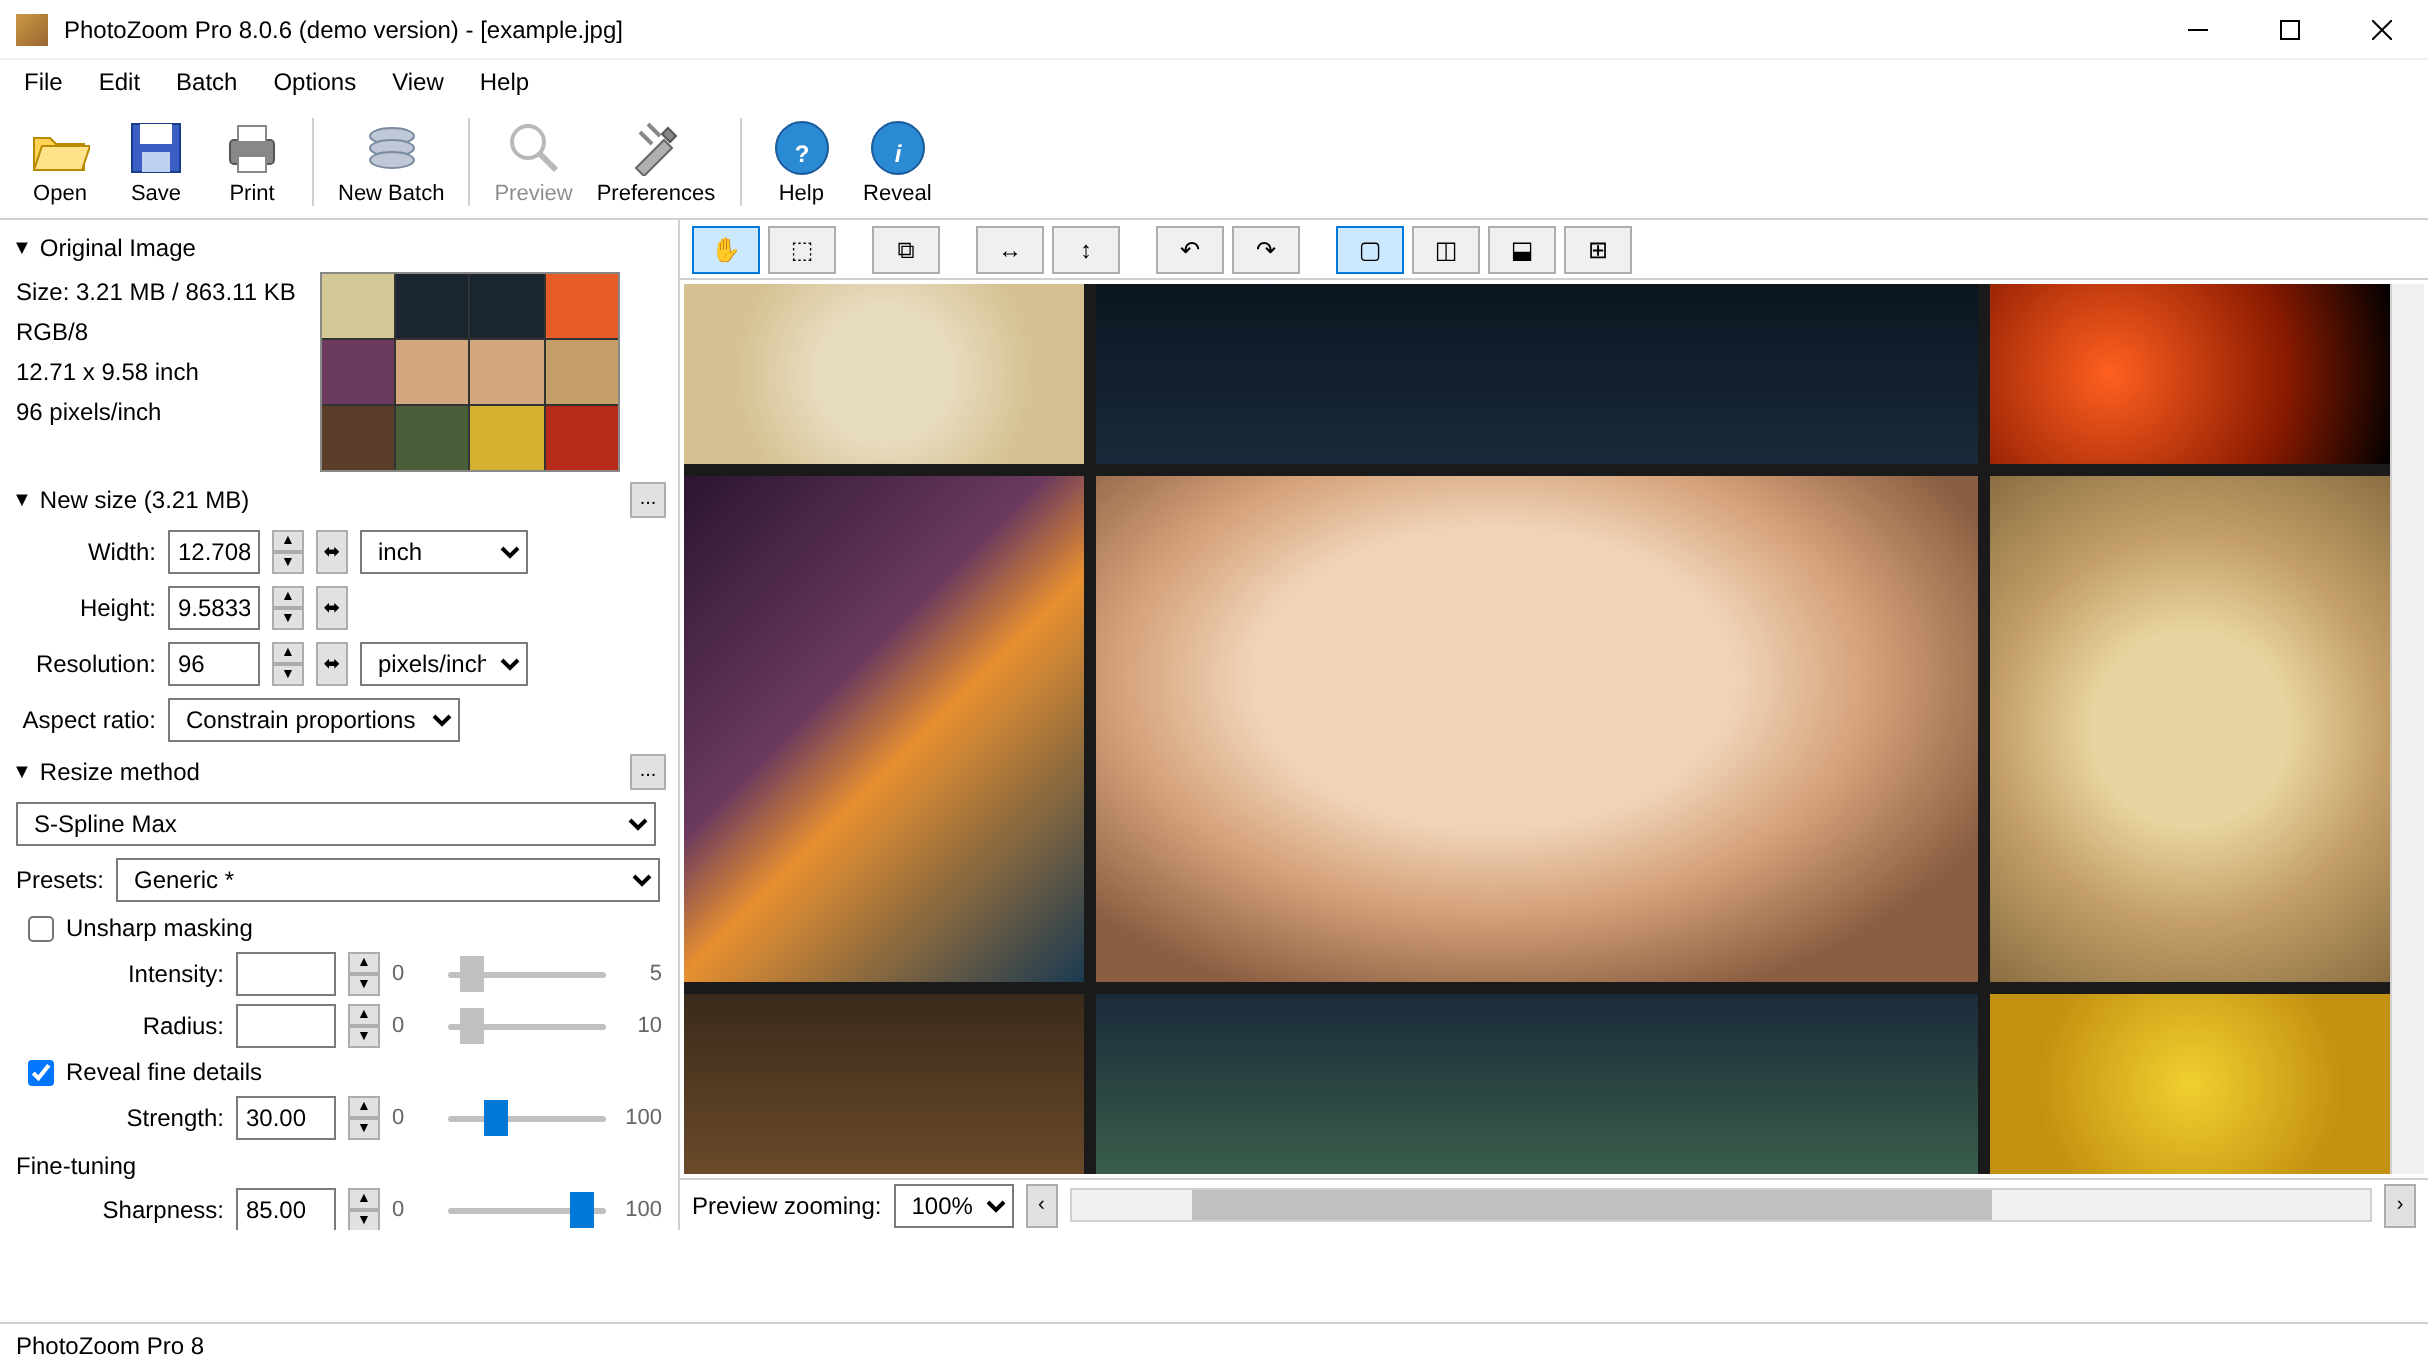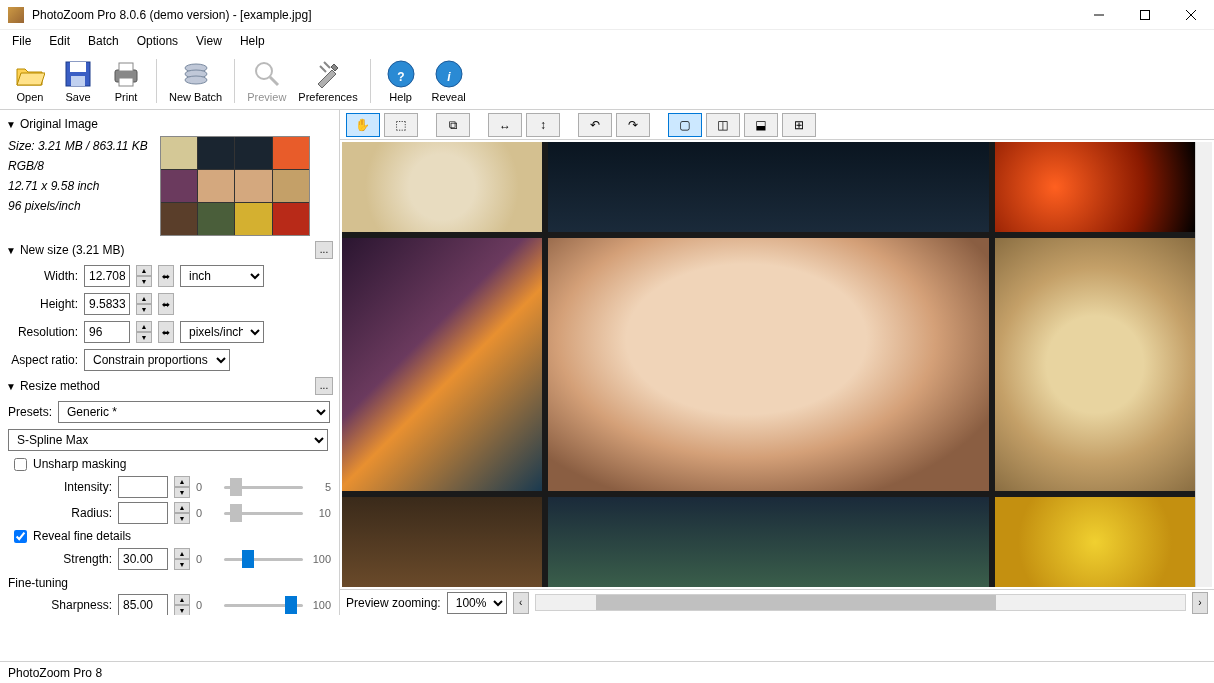--- a/index.html
+++ b/index.html
@@ -20,21 +20,21 @@
 .tool-icon { width: 32px; height: 32px; display: flex; align-items: center; justify-content: center; }
 .tool-label { font-size: 11px; margin-top: 1px; }
 .tool-sep { width: 1px; height: 44px; background: #d0d0d0; margin: 0 6px; }
 
 .main { flex: 1; display: flex; overflow: hidden; }
 
 .left-panel { width: 340px; background: #fff; overflow-y: auto; padding: 4px; border-right: 1px solid #d0d0d0; }
 .section-header { display: flex; align-items: center; padding: 3px 2px; font-size: 12px; }
 .section-header .arrow { font-size: 10px; margin-right: 4px; }
 .section-header .dots { width: 18px; height: 18px; border: 1px solid #adadad; background: #e1e1e1; text-align: center; font-size: 10px; line-height: 15px; margin-left: auto; cursor: pointer; }
-.orig-info { display: flex; gap: 12px; padding: 2px 4px; font-style: italic; }
+.orig-info { display: flex; gap: 12px; padding: 2px 4px; }
 .orig-text div { padding: 3px 0; font-size: 12px; }
 .thumb { width: 150px; height: 100px; background: #333; display: grid; grid-template-columns: repeat(4,1fr); grid-template-rows: repeat(3,1fr); gap: 1px; border: 1px solid #888; }
 .thumb div { background: #8a8a8a; }
 .thumb .t0{background:#d4c896}.thumb .t1{background:#1a2530}.thumb .t2{background:#1a2530}.thumb .t3{background:#e85c2a}
 .thumb .t4{background:#6b3a5e}.thumb .t5{background:#d4a87e}.thumb .t6{background:#d4a87e}.thumb .t7{background:#c4a068}
 .thumb .t8{background:#5a3e2a}.thumb .t9{background:#4a5e3a}.thumb .t10{background:#d4b030}.thumb .t11{background:#b82a18}
 
 .form-row { display: flex; align-items: center; padding: 3px 4px; gap: 6px; }
 .form-label { width: 70px; text-align: right; font-size: 12px; }
 .num-input { width: 46px; height: 22px; border: 1px solid #7a7a7a; padding: 0 4px; font-size: 12px; }
@@ -268,25 +268,25 @@
       <select class="combo" style="width:146px"><option>Constrain proportions</option></select>
     </div>
 
     <div class="section-header">
       <span class="arrow">▼</span>
       <span>Resize method</span>
       <span class="dots">...</span>
     </div>
 
     <div class="form-row">
+      <select class="combo-wide" style="width:320px"><option>S-Spline Max</option></select>
+    </div>
+    <div class="form-row">
       <span style="width:44px">Presets:</span>
       <select class="combo-wide" style="width:272px"><option>Generic *</option></select>
-    </div>
-    <div class="form-row">
-      <select class="combo-wide" style="width:320px"><option>S-Spline Max</option></select>
     </div>
 
     <div class="chk-row">
       <input type="checkbox" style="">
       <span>Unsharp masking</span>
     </div>
     <div class="slider-row">
       <span class="slider-label">Intensity:</span>
       <input class="num-input" style="width: 50px;" value="">
       <div class="spinner">

